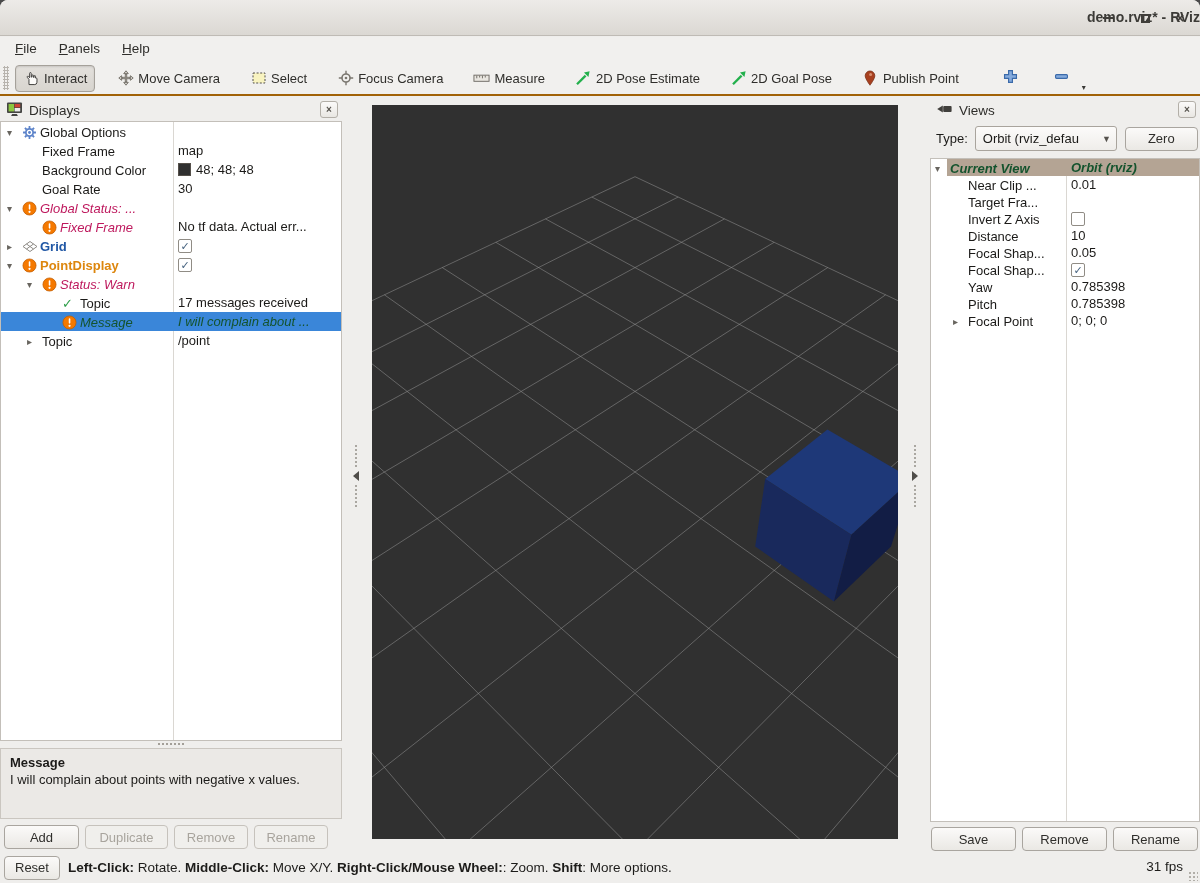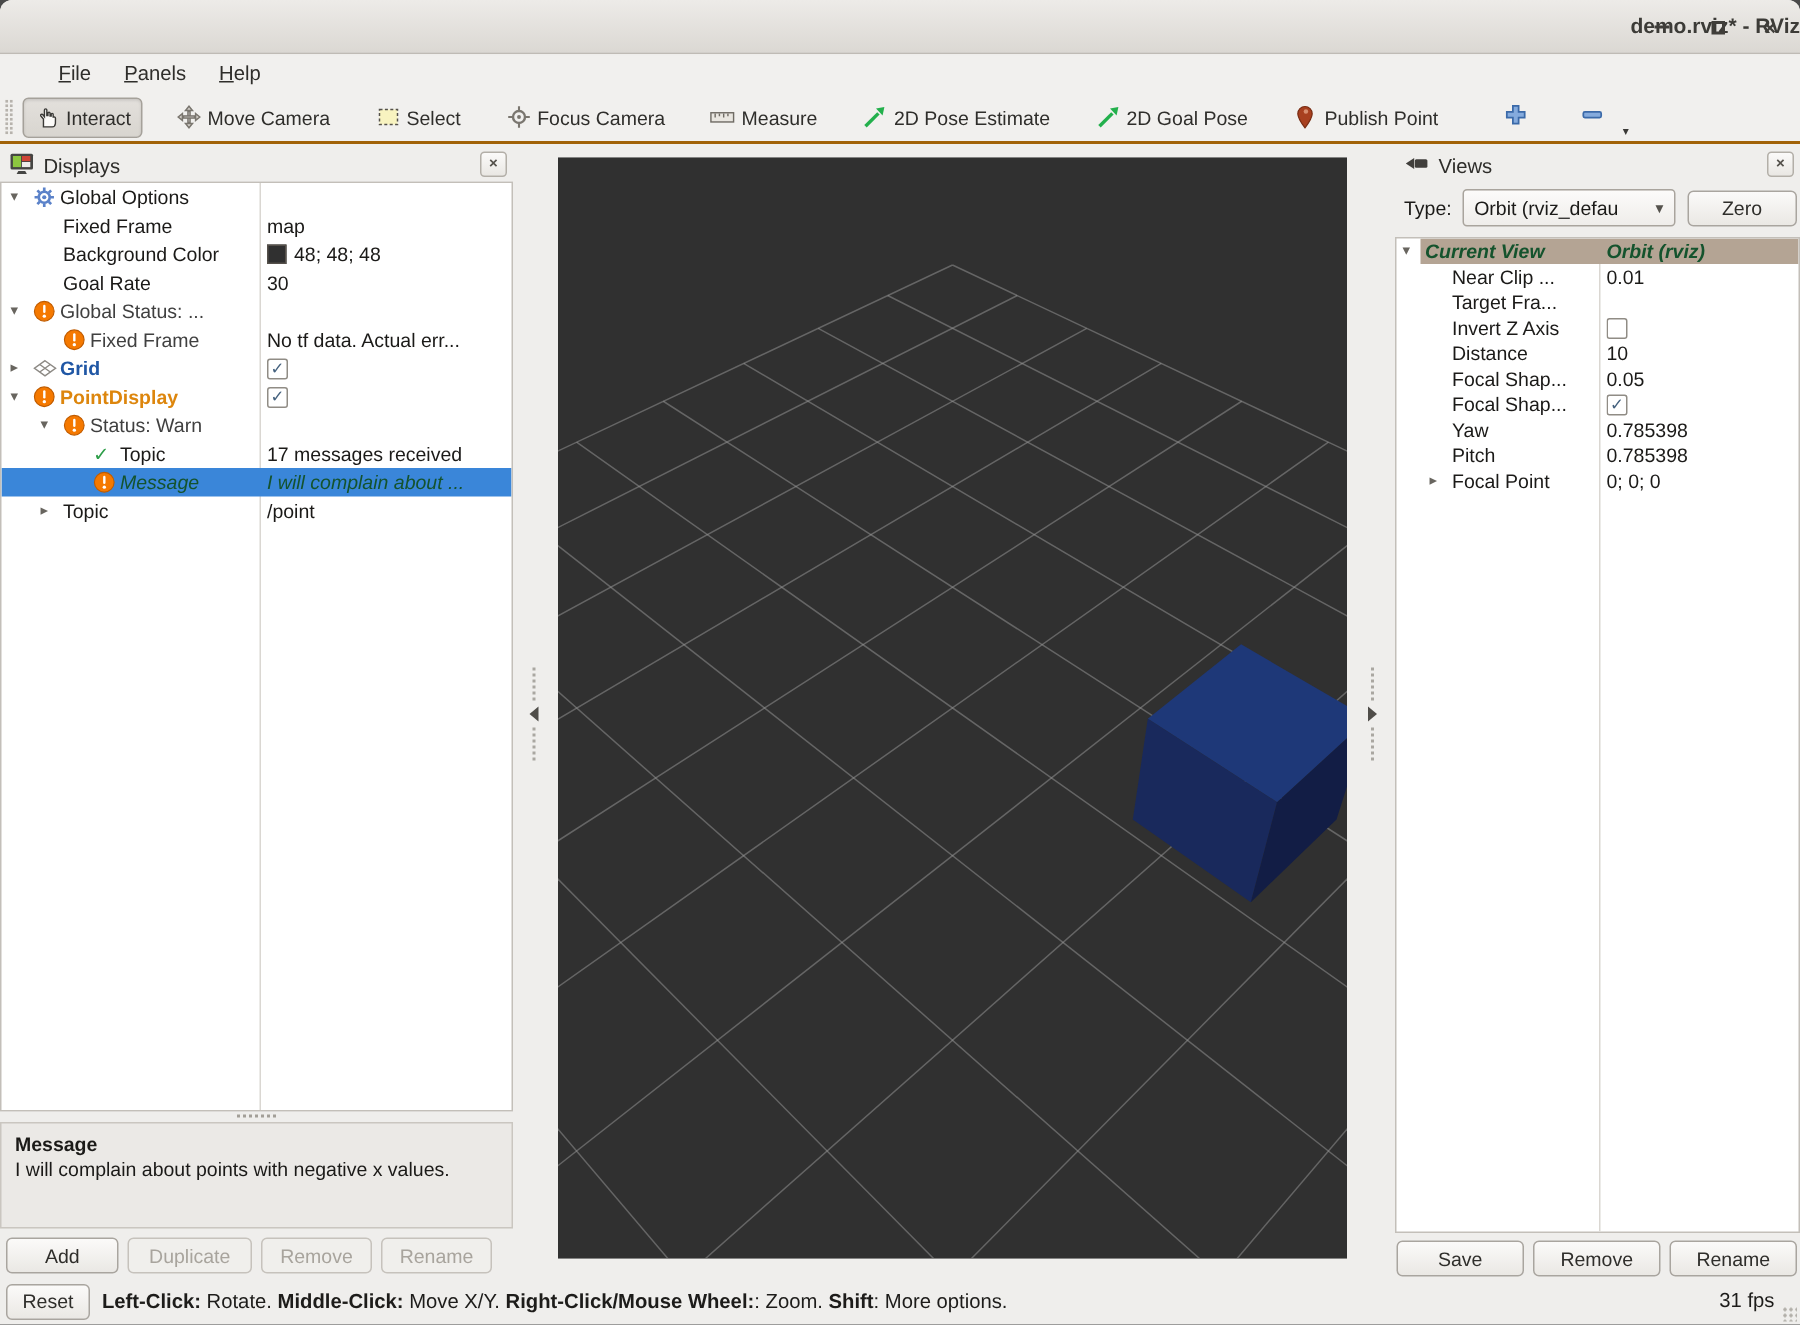--- a/index.html
+++ b/index.html
@@ -11,21 +11,21 @@
     background:linear-gradient(#edebe8,#dbd8d3);border-bottom:1px solid #bfbbb5;}
   .titlebar .title{position:absolute;left:0;right:0;top:9px;text-align:right;
     font-size:14px;font-weight:bold;color:#3c3b37;}
   .winctl{position:absolute;top:10px;width:16px;height:16px;display:flex;align-items:center;justify-content:center;color:#403e3a;cursor:default;}
   .winctl.min{right:84px}.winctl.max{right:47px}.winctl.cls{right:12px}
   .glyph-min{width:10px;height:2.5px;background:#403e3a;display:inline-block;}
   .glyph-max{width:9px;height:9px;border:2px solid #403e3a;display:inline-block;}
   .glyph-cls{font-size:14px;font-weight:bold;line-height:14px;}
 
   
-  .menubar{position:absolute;left:0;top:37px;width:1200px;height:25px;background:#f1f0ee;padding-left:28px;}
+  .menubar{position:absolute;left:0;top:37px;width:1200px;height:25px;background:#f1f0ee;padding-left:4px;}
   .menu-item{display:inline-block;padding:4px 11px 0 11px;font-size:13.5px;color:#2f2e2b;height:25px;}
   .menu-item::first-letter{text-decoration:underline;}
 
   
   .toolbar{position:absolute;left:0;top:62px;width:1200px;height:34px;background:#f1f0ee;
     border-bottom:2px solid #a16207;display:flex;align-items:center;}
   .tb-handle{width:6px;height:24px;margin:0 6px 0 3px;
     background-image:radial-gradient(#b7b3ad 1px,transparent 1.2px);background-size:3px 3px;}
   .tool{display:flex;align-items:center;gap:4px;padding:4px 7px;margin-right:14px;border:1px solid transparent;
     border-radius:4px;font-size:13px;color:#2f2e2b;height:27px;}
@@ -47,21 +47,21 @@
   .trow .rowhl{position:absolute;top:0;bottom:0;right:0;}
   .rowhl.sel-blue{left:0;background:#3a86d9;}
   .rowhl.sel-tan{left:16px;background:#b4a494;}
   .cell{position:absolute;top:0;bottom:0;overflow:hidden;white-space:nowrap;}
   .cell.label{left:0;}
   .cell.value{right:0;display:flex;align-items:center;gap:5px;}
   .exp{display:inline-block;width:15px;font-size:10px;color:#68655f;vertical-align:middle;}
   .ricon{display:inline-flex;width:18px;vertical-align:middle;justify-content:flex-start;}
   .rlabel,.rvalue{font-size:13px;color:#1b1a18;vertical-align:middle;}
   .b{font-weight:bold;}
-  .warn{color:#404040;}
+  .warn{color:#be185d;font-style:italic;}
   .bold-warn{color:#dd860d;font-weight:bold;}
   .bold-blue{color:#2057a5;font-weight:bold;}
   .sel-on .rlabel,.sel-on .rvalue{color:#14532d;font-style:italic;}
   .ok{color:#2e9e49;font-weight:bold;font-size:13px;}
   .cb{display:inline-flex;width:14px;height:14px;border:1px solid #908c85;border-radius:2px;background:#fff;
     font-size:11px;font-weight:bold;color:#44617e;align-items:center;justify-content:center;line-height:12px;}
   .swatch{display:inline-block;width:13px;height:13px;border:1px solid #55504a;}
 
   .splitter-dots{position:absolute;display:flex;justify-content:center;align-items:center;}
   .dots-h{width:26px;height:3px;border-top:2px dotted #a39f98;}

